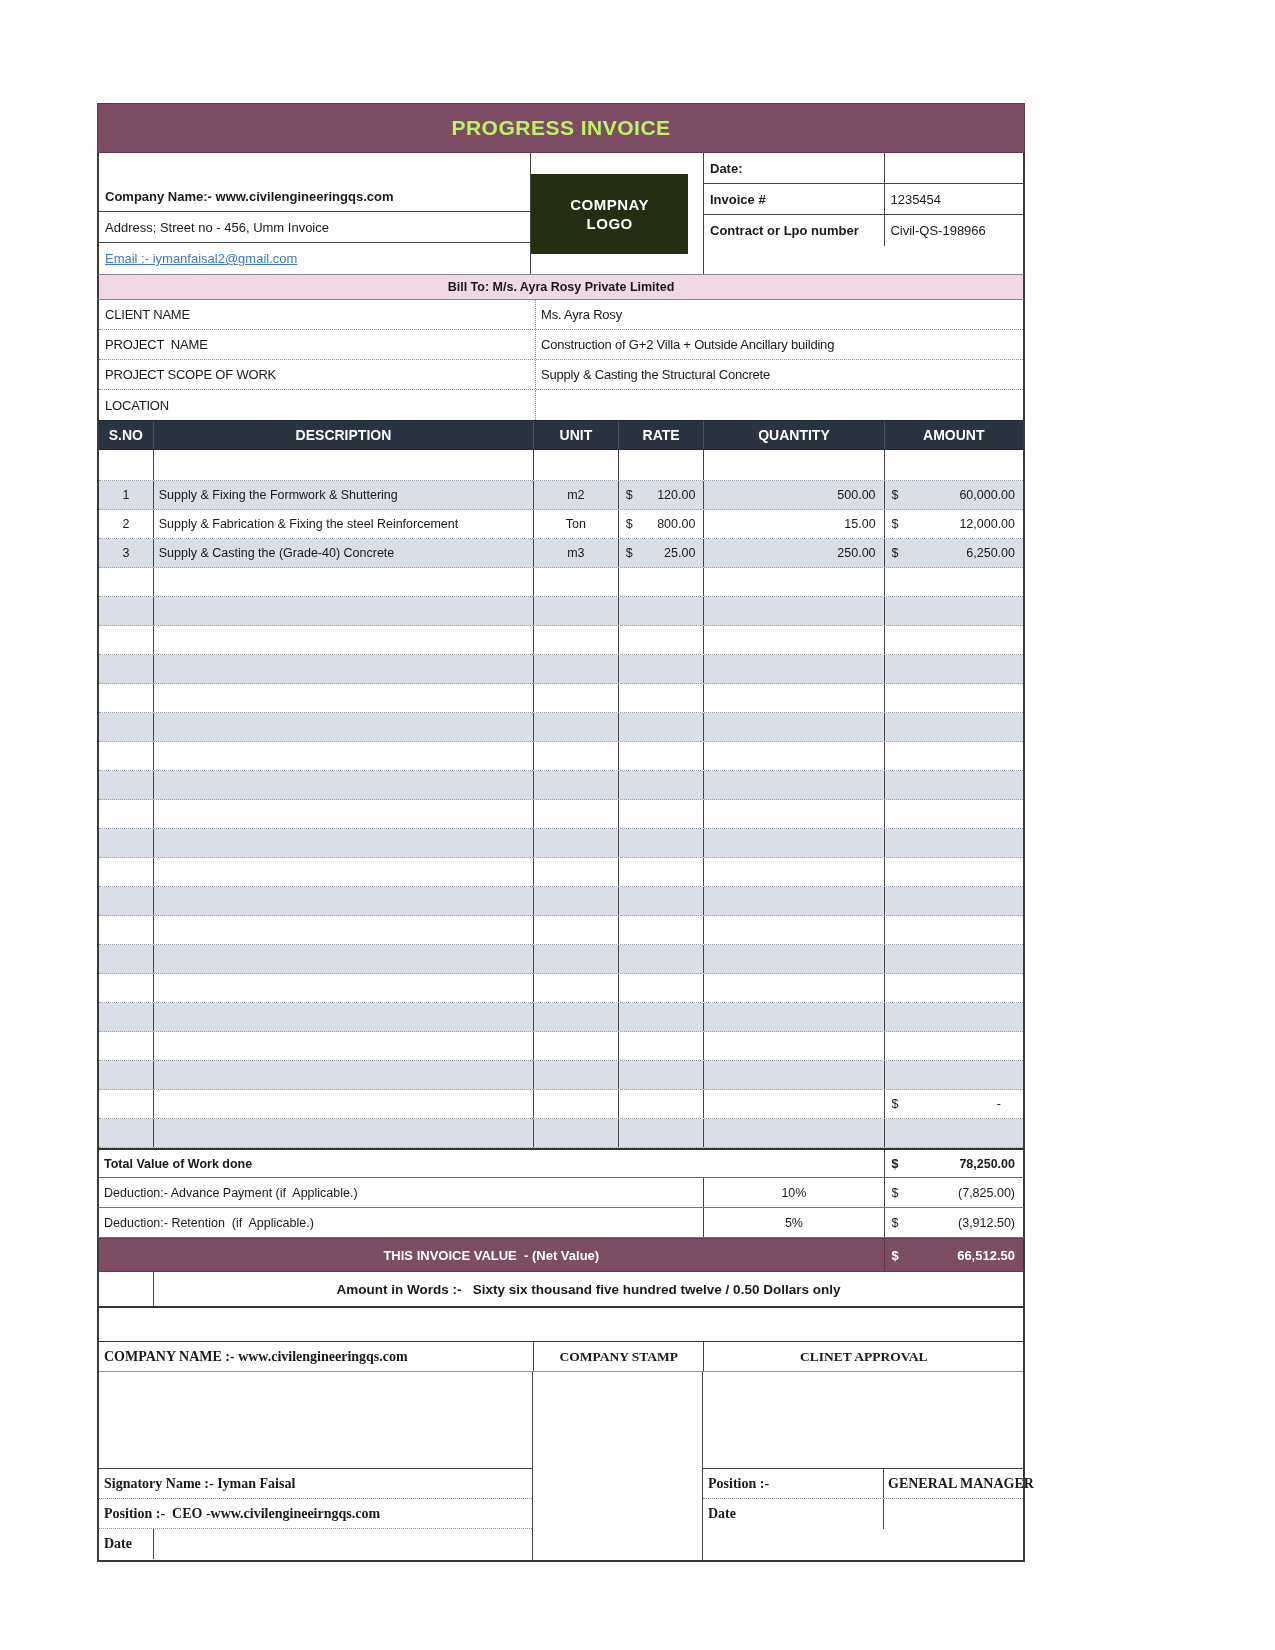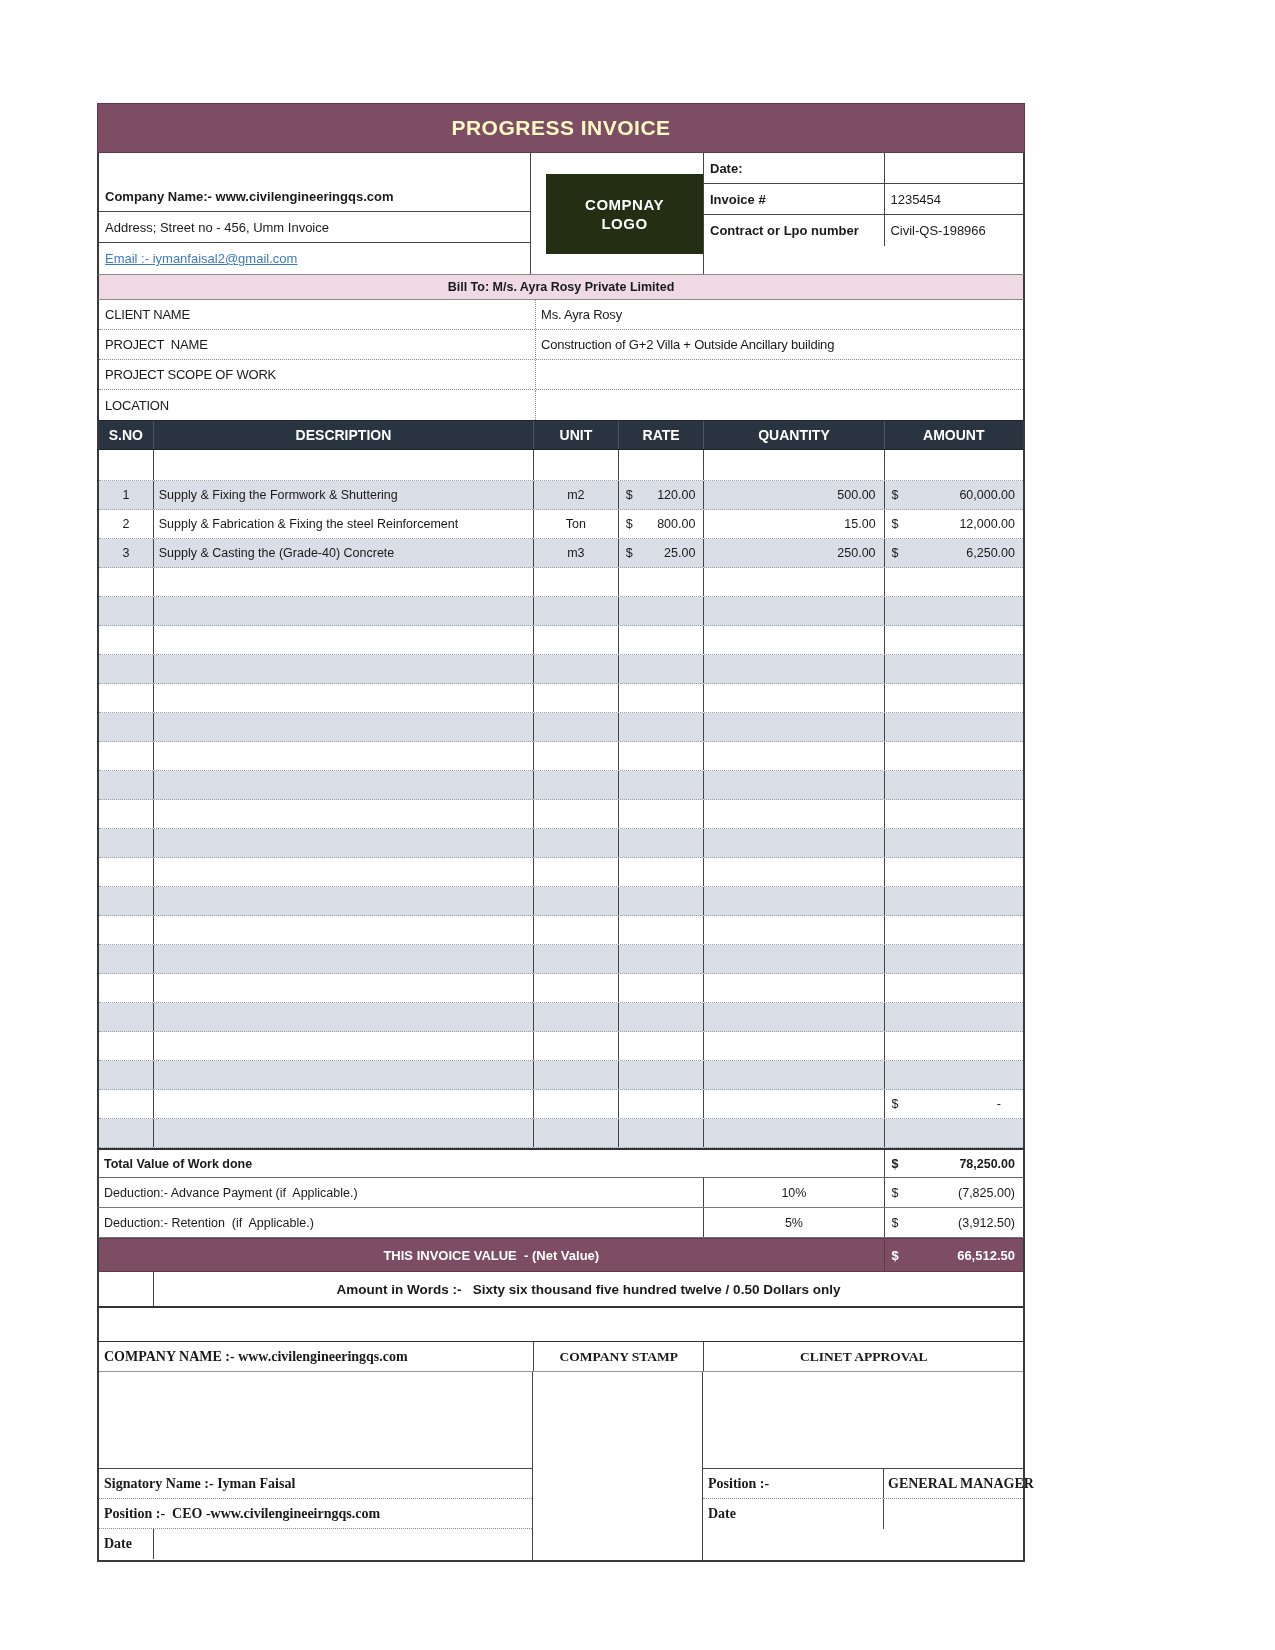--- a/index.html
+++ b/index.html
@@ -18,30 +18,30 @@
     font-family:"Liberation Sans",sans-serif;color:#1a1a1a;
     -webkit-font-smoothing:antialiased;
   }
   *{box-sizing:border-box;}
   [data-bind]{white-space:pre;}
   .sheet{position:absolute;left:97px;top:103px;width:928px;}
 
   
   .titlebar{height:50px;background:var(--maroon);border:1px solid #5e3a4c;
     display:flex;align-items:center;justify-content:center;}
-  .titlebar span{color:#fef9c3;font-weight:bold;font-size:21px;letter-spacing:.5px;}
+  .titlebar span{color:#bef264;font-weight:bold;font-size:21px;letter-spacing:.5px;}
 
   
   .infogrid{display:flex;border-left:2px solid var(--outer);border-right:2px solid var(--outer);}
   .info-left{width:435px;border-right:1px solid var(--solid);}
   .info-left .irow{height:31px;display:flex;align-items:center;padding-left:6px;font-size:13px;border-bottom:1px solid var(--solid);}
   .info-left .irow:last-child{border-bottom:none;}
   .irow.bold{font-weight:bold;margin-top:28px;}
   .email a{color:#3b7ac2;text-decoration:underline;}
-  .info-logo{width:173px;display:flex;align-items:center;justify-content:flex-end;}
+  .info-logo{width:173px;display:flex;align-items:center;justify-content:flex-start;}
   .logo-box{width:157px;height:80px;background:var(--green);display:flex;flex-direction:column;
     align-items:center;justify-content:center;color:#fff;font-weight:bold;font-size:15px;line-height:19px;letter-spacing:.5px;}
   .info-right{width:320px;border-left:1px solid var(--solid);}
   .info-right .irow{height:31px;display:flex;border-bottom:1px solid var(--solid);}
   .info-right .irow:last-child{border-bottom:none;}
   .ilabel{width:182px;display:flex;align-items:center;padding-left:6px;font-weight:bold;font-size:13px;border-right:1px solid var(--solid);}
   .ivalue{width:138px;display:flex;align-items:center;padding-left:5px;font-size:13px;}
 
   
   .billto{height:26px;background:var(--pink);border:1px solid #8a8a8a;border-left:2px solid var(--outer);border-right:2px solid var(--outer);
@@ -163,20 +163,21 @@
     <div class="crow">
       <div class="clabel" data-bind="client.rows.0.label">CLIENT NAME</div>
       <div class="cvalue" data-bind="client.rows.0.value">Ms. Ayra Rosy</div>
     </div>
     <div class="crow">
       <div class="clabel" data-bind="client.rows.1.label">PROJECT  NAME</div>
       <div class="cvalue" data-bind="client.rows.1.value">Construction of G+2 Villa + Outside Ancillary building</div>
     </div>
     <div class="crow">
       <div class="clabel" data-bind="client.rows.2.label">PROJECT SCOPE OF WORK</div>
+      <div class="cvalue" data-bind="client.rows.2.value">Supply &amp; Casting the Structural Concrete</div>
     </div>
     <div class="crow">
       <div class="clabel" data-bind="client.rows.3.label">LOCATION</div>
       <div class="cvalue" data-bind="client.rows.3.value"></div>
     </div>
   </div>
 
   <div class="thead">
     <div class="hcell c1" data-bind="table.headers.0">S.NO</div>
     <div class="hcell c2" data-bind="table.headers.1">DESCRIPTION</div>

